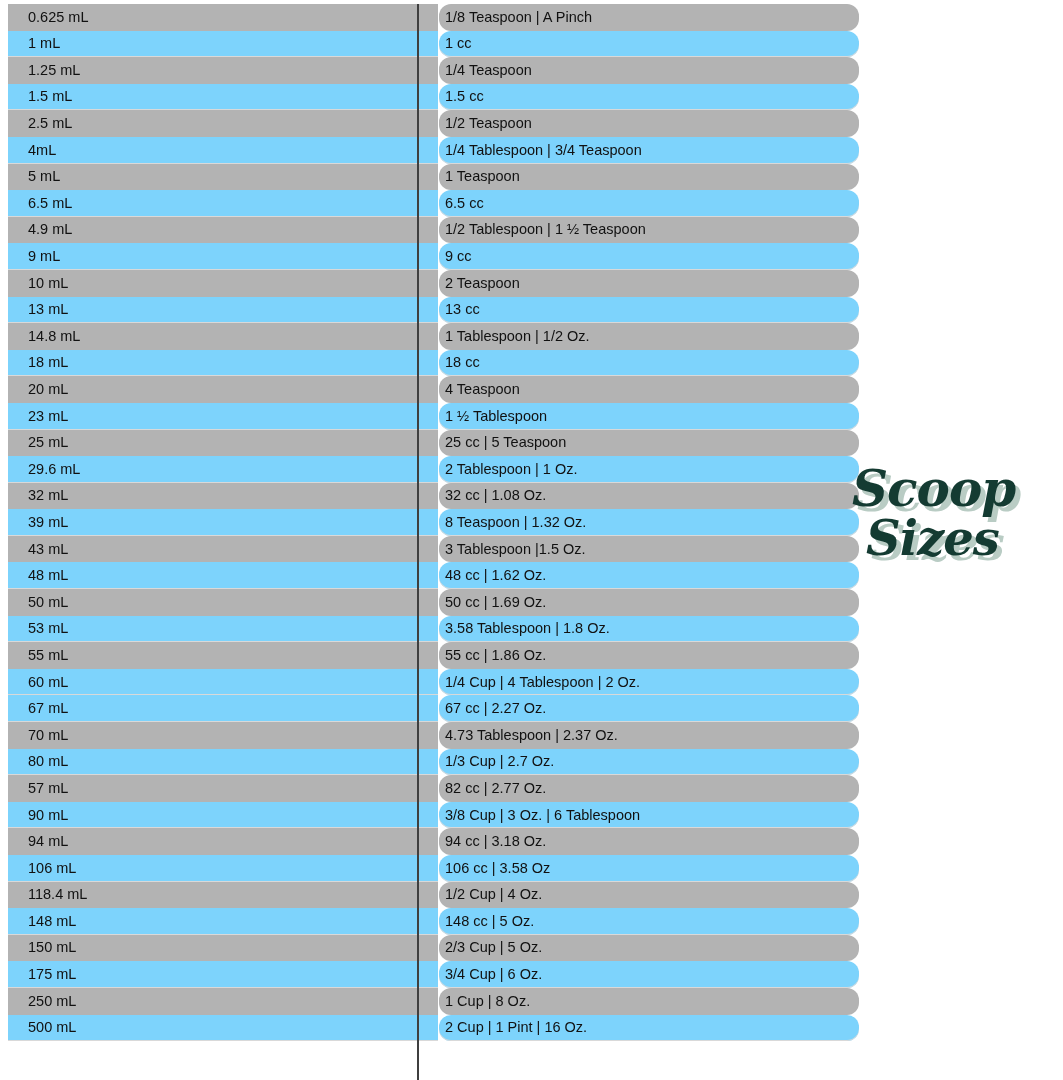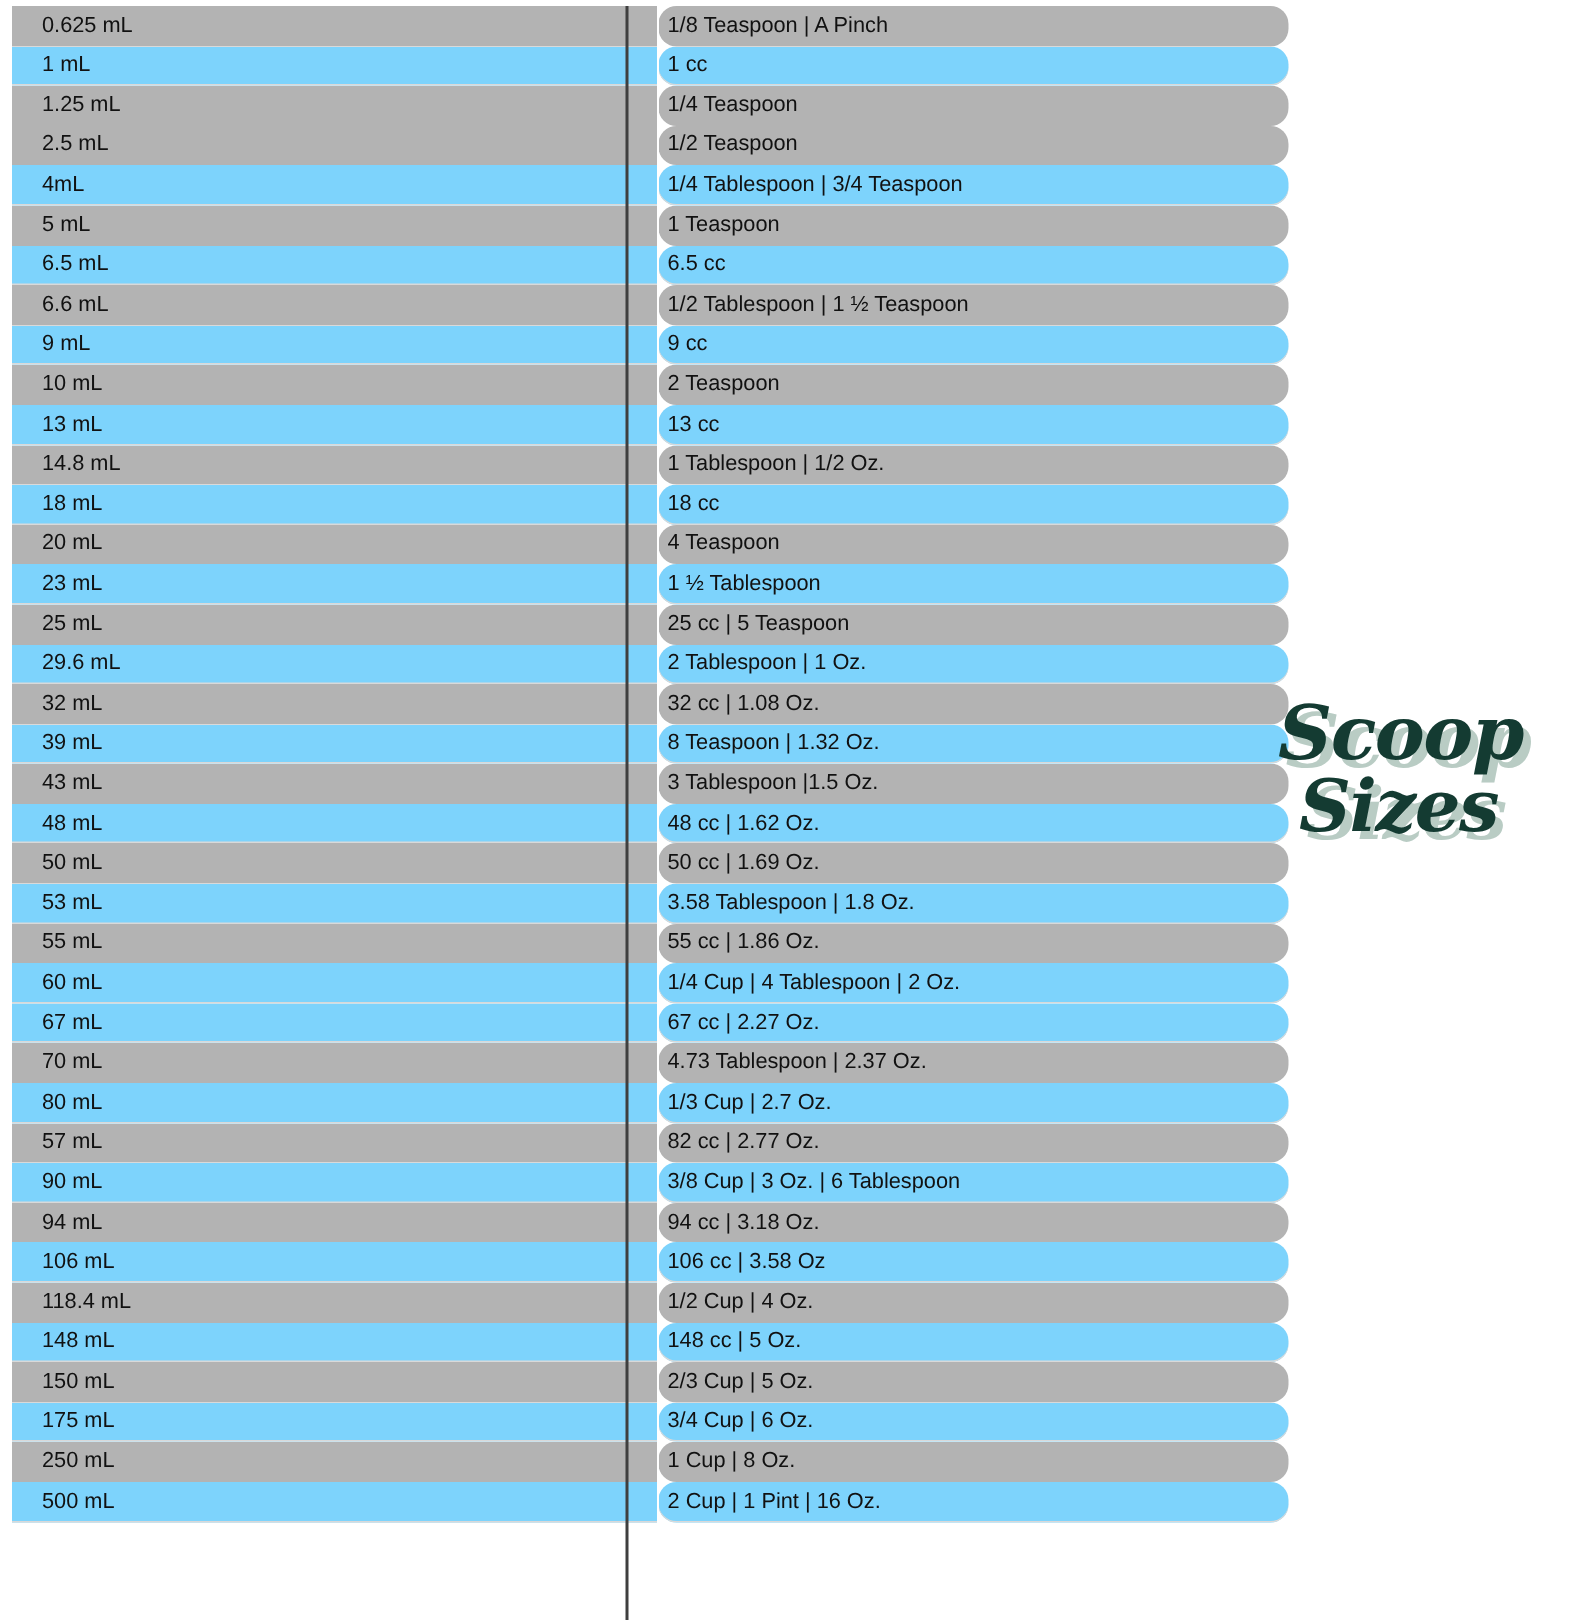--- a/index.html
+++ b/index.html
@@ -121,38 +121,42 @@
           <td class="col-eq">1/8 Teaspoon | A Pinch</td>
         </tr>
         <tr class="plain">
           <td class="col-ml">1 mL</td>
           <td class="col-eq">1 cc</td>
         </tr>
         <tr class="shade">
           <td class="col-ml">1.25 mL</td>
           <td class="col-eq">1/4 Teaspoon</td>
         </tr>
+        <tr class="plain">
+          <td class="col-ml">1.5 mL</td>
+          <td class="col-eq">1.5 cc</td>
+        </tr>
         <tr class="shade">
           <td class="col-ml">2.5 mL</td>
           <td class="col-eq">1/2 Teaspoon</td>
         </tr>
         <tr class="plain">
           <td class="col-ml">4mL</td>
           <td class="col-eq">1/4 Tablespoon | 3/4 Teaspoon</td>
         </tr>
         <tr class="shade">
           <td class="col-ml">5 mL</td>
           <td class="col-eq">1 Teaspoon</td>
         </tr>
         <tr class="plain">
           <td class="col-ml">6.5 mL</td>
           <td class="col-eq">6.5 cc</td>
         </tr>
         <tr class="shade">
-          <td class="col-ml">6.6 mL</td>
+          <td class="col-ml">4.9 mL</td>
           <td class="col-eq">1/2 Tablespoon | 1 ½ Teaspoon</td>
         </tr>
         <tr class="plain">
           <td class="col-ml">9 mL</td>
           <td class="col-eq">9 cc</td>
         </tr>
         <tr class="shade">
           <td class="col-ml">10 mL</td>
           <td class="col-eq">2 Teaspoon</td>
         </tr>

